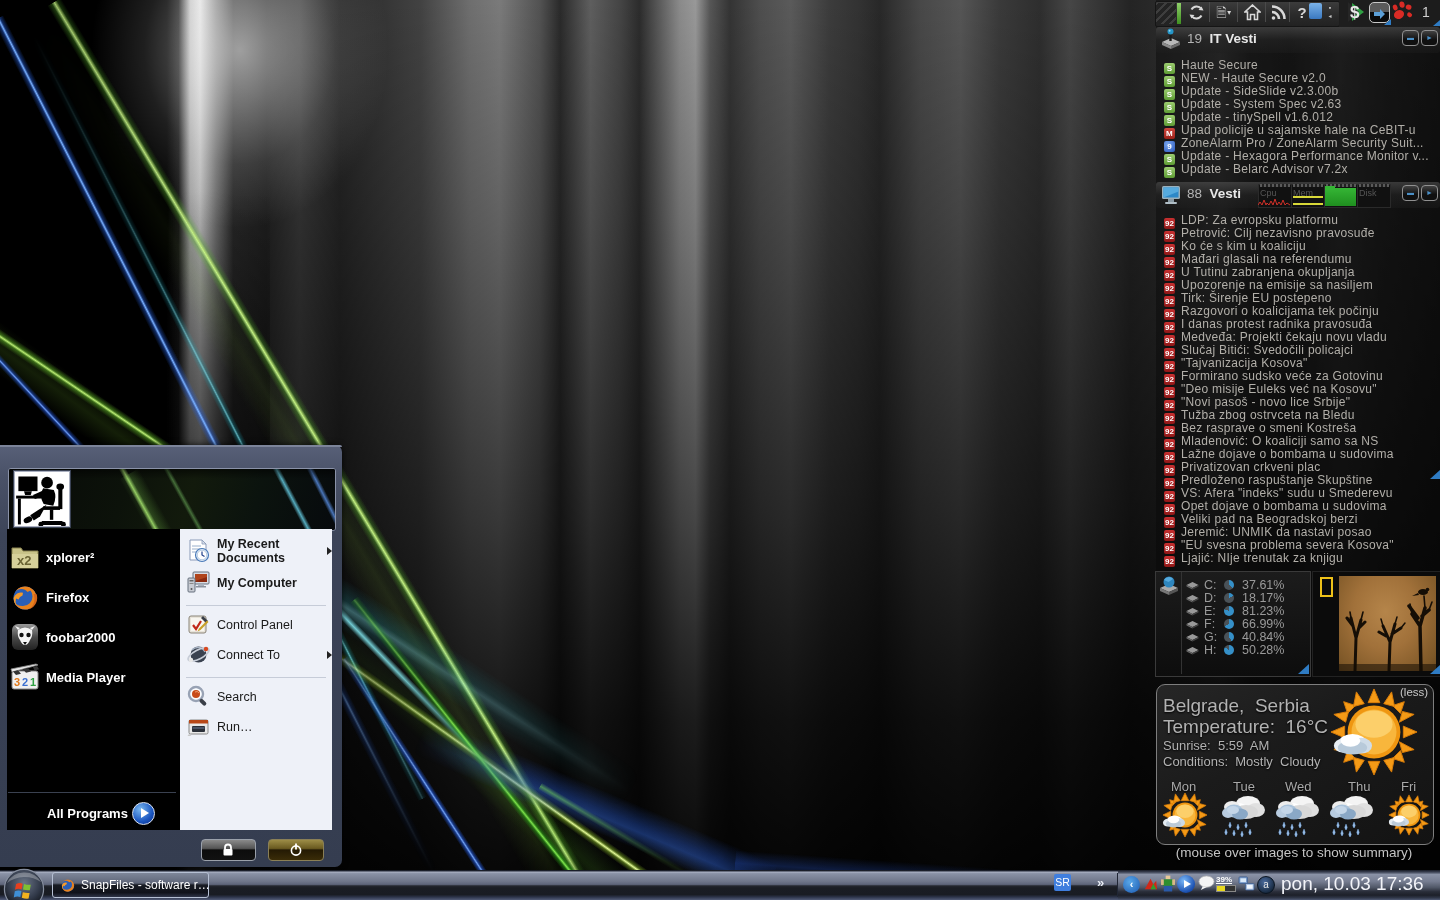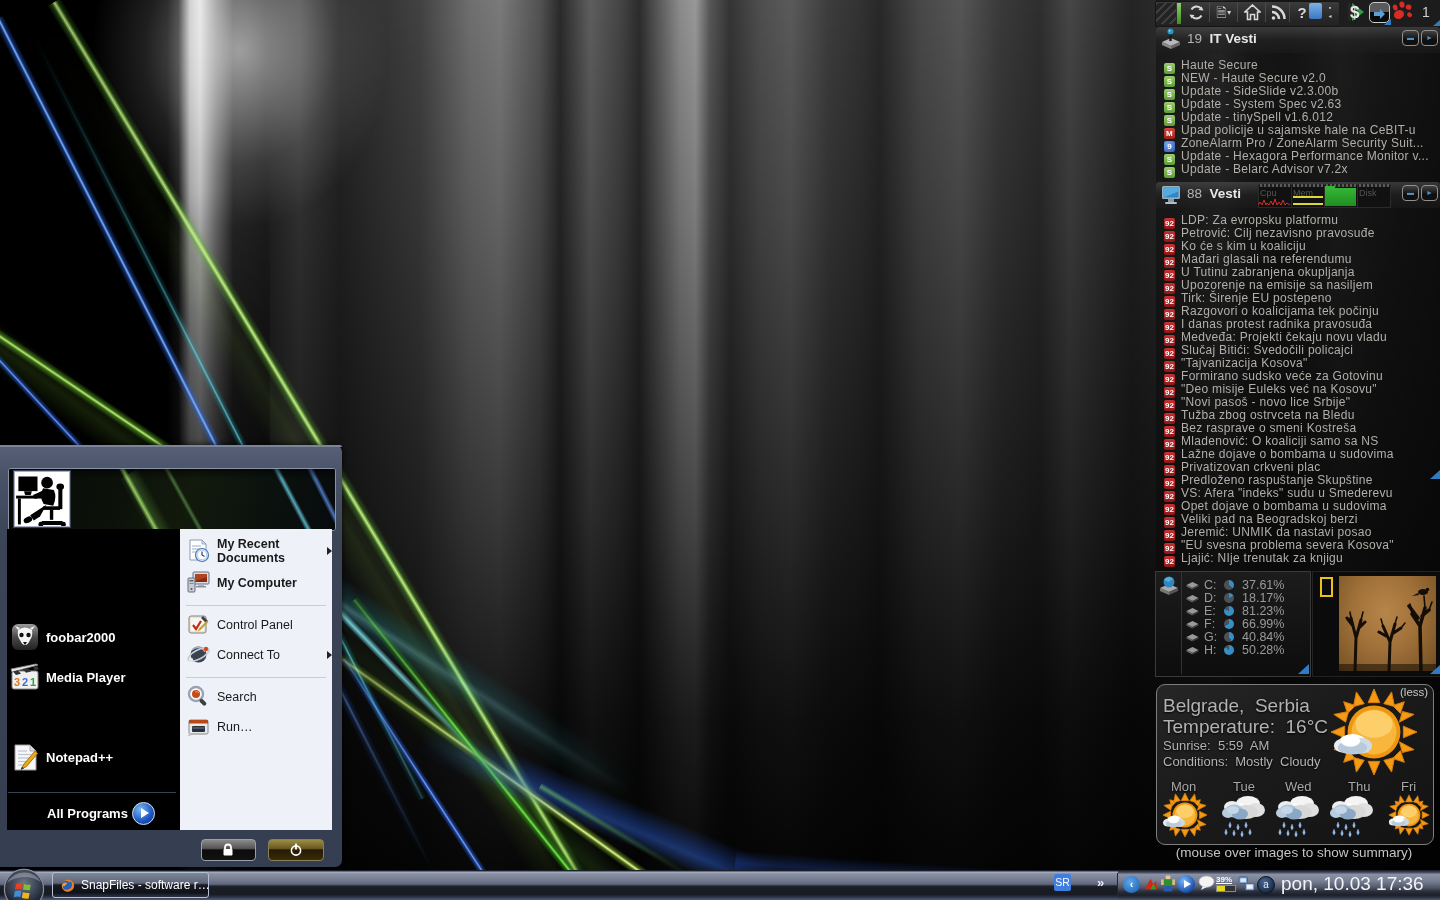--- a/index.html
+++ b/index.html
@@ -491,20 +491,37 @@
             <ellipse cx="40.2" cy="13" rx="3.4" ry="2.8"></ellipse>
             <rect x="31" y="33.5" width="3" height="9"></rect>
             <polygon points="22,47 44,47 42,43.5 24,43.5"></polygon>
             <circle cx="23" cy="46.5" r="2.2"></circle>
             <circle cx="43" cy="46.5" r="2.2"></circle>
           </g>
         </svg>
       </div>
 <div id="smleft"></div>
       <div id="smright"></div>
+<div class="pitem" style="top:92px;">
+        <svg width="30" height="30" viewBox="0 0 30 30">
+          <path d="M2 6 l9 0 2 3 15 0 0 17 -26 0z" fill="#c9c389" stroke="#8a8350" stroke-width="1"></path>
+          <path d="M2 12 l26 0 0 14 -26 0z" fill="#d6d09a"></path>
+          <text x="7" y="23" font-size="13" font-weight="bold" fill="#6a6334" font-family="Liberation Sans">x2</text>
+        </svg>
+        <span class="txt">xplorer²</span>
+      </div>
+<div class="pitem" style="top:132px;">
+        <svg width="30" height="30" viewBox="0 0 30 30">
+          <circle cx="15" cy="16" r="11.5" fill="#2a5fb8"></circle>
+          <path d="M15 4.5 a11.5 11.5 0 0 1 0 23 a11.5 11.5 0 0 1 -11 -8 a10 10 0 0 0 9 4.5 a9.5 9.5 0 0 0 9.5 -9.5 a9.5 9.5 0 0 0 -2 -6 l-3 1.5 a7.5 7.5 0 0 0 -6 -3 a7.5 7.5 0 0 0 -7 4.5 a11.5 11.5 0 0 1 10.5 -7z" fill="#e8821e"></path>
+          <path d="M3.5 16 a11.5 11.5 0 0 0 3 7.8 a10 10 0 0 1 -0.5 -7.3 l2.5 1 a6.5 6.5 0 0 1 4 -4 l0.5 -2.8 a8 8 0 0 0 -9.5 5.3z" fill="#f49a2a"></path>
+          <path d="M26.5 12 a12 12 0 0 1 -7.5 15.3 a13 13 0 0 0 5.5 -10.3 q0 -3 -1 -5z" fill="#d4641a"></path>
+        </svg>
+        <span class="txt">Firefox</span>
+      </div>
 <div class="pitem" style="top:172px;">
         <svg width="30" height="30" viewBox="0 0 30 30">
           <rect x="2" y="2" width="26" height="26" rx="6" fill="url(#fbg)"></rect>
           <defs>
             <linearGradient id="fbg" x1="0" y1="0" x2="0" y2="1">
               <stop offset="0" stop-color="#9a9a9a"></stop>
               <stop offset="0.5" stop-color="#4a4a4a"></stop>
               <stop offset="1" stop-color="#222"></stop>
             </linearGradient>
           </defs>
@@ -520,36 +537,20 @@
 <div class="pitem" style="top:212px;">
         <svg width="30" height="30" viewBox="0 0 30 30">
           <rect x="2" y="9" width="26" height="18" rx="2" fill="#f0f0f0" stroke="#888" stroke-width="1"></rect>
           <path d="M2 10 l26 -7 -2 -1 -25 5z" fill="#e8e8e8" stroke="#888" stroke-width="0.8"></path>
           <path d="M3 9.5 l5 -1.2 3 3.5 -5 1.2z M13 7.2 l5 -1.2 3 3.5 -5 1.2z M23 4.9 l4 -1 2 3.4 -4.5 1.1z" fill="#333"></path>
           <text x="4" y="24" font-size="11" font-weight="bold" fill="#e07818" font-family="Liberation Sans">3</text>
           <text x="12" y="24" font-size="11" font-weight="bold" fill="#3a6fd0" font-family="Liberation Sans">2</text>
           <text x="20" y="24" font-size="11" font-weight="bold" fill="#2fa043" font-family="Liberation Sans">1</text>
         </svg>
         <span class="txt">Media Player</span>
-      </div>
-<div class="pitem" style="top:292px;">
-        <svg width="30" height="30" viewBox="0 0 30 30">
-          <path d="M5 3 h15 l6 6 v19 h-21z" fill="#f8f8f8" stroke="#999" stroke-width="1"></path>
-          <path d="M20 3 l6 6 h-6z" fill="#ddd" stroke="#999" stroke-width="0.8"></path>
-          <g stroke="#b8c4d8" stroke-width="1.2">
-            <path d="M8 9 h9"></path>
-            <path d="M8 12.5 h13"></path>
-            <path d="M8 16 h13"></path>
-            <path d="M8 19.5 h13"></path>
-            <path d="M8 23 h9"></path>
-          </g>
-          <path d="M25 9 l-11 13 -2.5 5 5 -2.5 11 -13z" fill="#e8a820" stroke="#a87408" stroke-width="1"></path>
-          <path d="M12 24.5 l2 2 -3.5 1.5z" fill="#333"></path>
-        </svg>
-        <span class="txt">Notepad++</span>
       </div>
 <div class="abs" style="left:8px;top:347px;width:168px;height:1px;background:#3a4150;"></div>
 <div class="abs" style="left:47px;top:361px;color:#fff;font-weight:bold;font-size:13px;">All Programs</div>
 <div class="abs" style="left:132px;top:357px;width:21px;height:21px;border-radius:50%;background:radial-gradient(circle at 35% 30%,#7ab8f0,#1a55c0 60%,#0a2a80);border:1px solid #dde4f0;">
         <div style="position:absolute;left:8px;top:5px;width:0;height:0;border-left:8px solid #fff;border-top:5.5px solid transparent;border-bottom:5.5px solid transparent;"></div>
       </div>
 <div class="ritem" style="top:93px;height:25px;"><svg width="25" height="25" viewBox="0 0 25 25">
           <path d="M4 2 h12 l4 4 v16 h-16z" fill="#fff" stroke="#8a9ab8" stroke-width="1"></path>
           <path d="M16 2 l4 4 h-4z" fill="#d8e0ec" stroke="#8a9ab8" stroke-width="0.8"></path>
           <g stroke="#9ab0cc" stroke-width="1">

